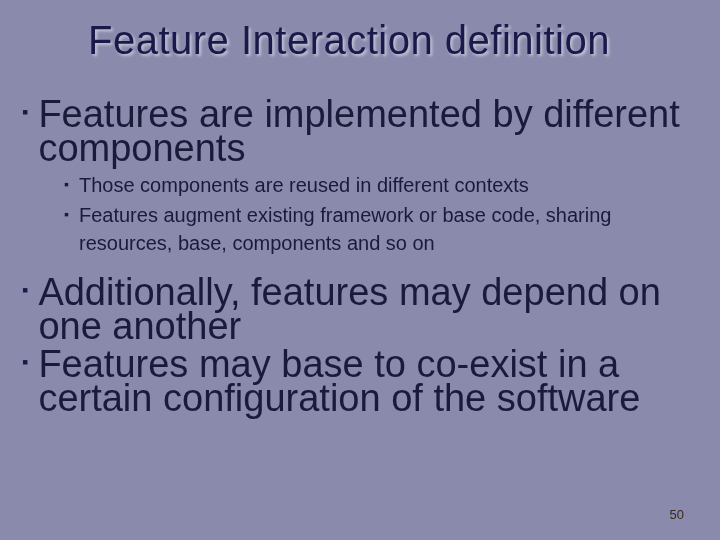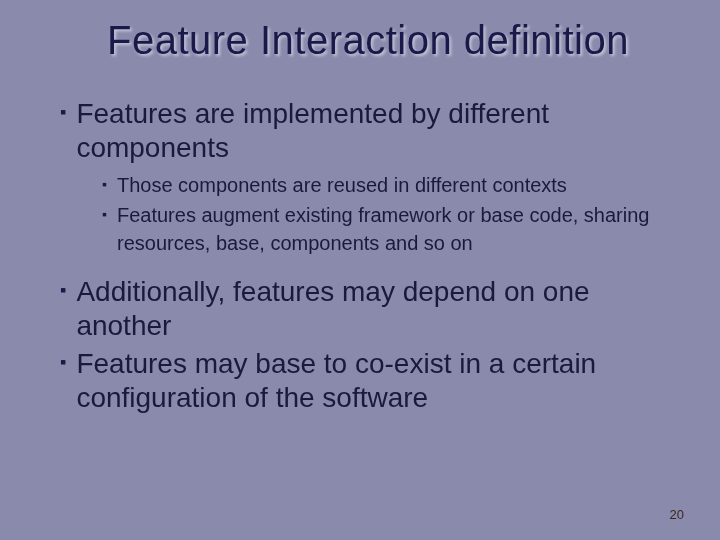--- a/index.html
+++ b/index.html
@@ -6,21 +6,21 @@
   html, body { width: 720px; height: 540px; overflow: hidden; }
   body {
     background: #8a8aad;
     font-family: Arial, Helvetica, sans-serif;
     color: #1a1a3a;
     position: relative;
   }
   .slide {
     width: 720px;
     height: 540px;
-    padding: 18px 40px 30px 56px;
+    padding: 18px 40px 30px 18px;
     position: relative;
     border-radius: 25px;
   }
   .title {
     font-size: 40px;
     font-weight: 400;
     text-align: center;
     color: #1a1a4a;
     text-shadow: 2px 2px 3px rgba(255,255,255,0.5);
     margin-bottom: 34px;
@@ -35,21 +35,21 @@
     margin-bottom: 4px;
   }
   .bullet-l1 .marker {
     font-size: 18px;
     line-height: 30px;
     color: #1a1a4a;
     margin-right: 10px;
     flex-shrink: 0;
   }
   .bullet-l1 .text {
-    font-size: 28px;
+    font-size: 38px;
     line-height: 34px;
     color: #1a1a3a;
   }
   .sublist {
     margin: 6px 0 18px 42px;
   }
   .bullet-l2 {
     display: flex;
     align-items: flex-start;
     margin-bottom: 2px;
@@ -104,15 +104,15 @@
       <span class="text">Additionally, features may depend on one another</span>
     </div>
 
     <div class="bullet-l1">
       <span class="marker">▪</span>
       <span class="text">Features may base to co-exist in a certain configuration of the software</span>
     </div>
 
   </div>
 
-  <div class="page-number">20</div>
+  <div class="page-number">50</div>
 
 </div>
 
 </body></html>

